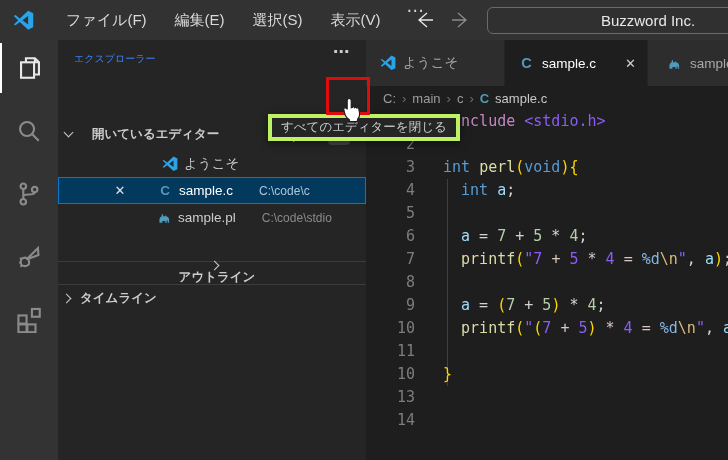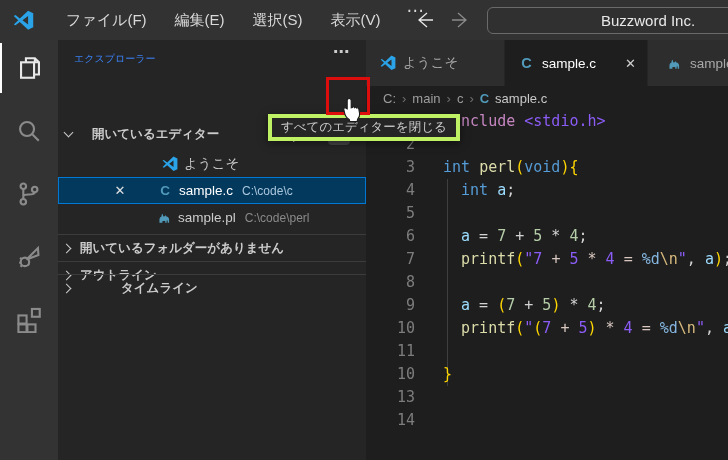--- a/index.html
+++ b/index.html
@@ -39,26 +39,26 @@
   .oe-action.hovered { background:#464647; }
   .chev { display:inline-block; width:7px; height:7px; border-right:1.4px solid #cccccc; border-bottom:1.4px solid #cccccc; }
   .chev-down { transform:rotate(45deg); margin-left:7px; margin-top:-3px;}
   .chev-right { transform:rotate(-45deg); margin-left:5px; }
   .oe-row { position:absolute; left:0; width:308px; height:27px; display:flex; align-items:center; font-size:13.5px; color:#cccccc; }
   .row-welcome { top:110px; } .row-samplec { top:137px; } .row-samplepl { top:164px; }
   .oe-row.selected { background:#04395e; border:1px solid #0078d4; color:#ffffff; }
   .row-close { position:absolute; left:52px; width:18px; text-align:center; color:#e0e0e0; font-size:13px; }
   .row-icon { position:absolute; left:96px; width:20px; display:flex; justify-content:center; }
   .row-label { position:absolute; left:120px; white-space:nowrap; }
-  .row-desc { font-size:12px; color:#8a8a8a; margin-left:9px; }
+  .row-desc { font-size:12px; color:#8a8a8a; margin-left:26px; }
   .oe-row.selected .row-desc { color:#a9c6dc; }
   .c-glyph { font-weight:bold; font-size:13.5px; color:#519aba; }
   .section-row { position:absolute; left:0; width:308px; height:27px; border-top:1px solid #3c3c3c;
     display:flex; align-items:center; color:#cccccc; font-size:12.5px; font-weight:bold; }
-  .sec-folder { top:194px; } .sec-outline { top:221px; } .sec-timeline { top:234px;gap:41px; }
+  .sec-folder { top:194px; } .sec-outline { top:221px;flex-direction:column; } .sec-timeline { top:244px; }
   .section-row .label { margin-left:10px; }
 
   
   .editor { position:absolute; left:366px; top:40px; width:362px; height:420px; background:#1e1e1e; }
   .tabstrip { position:absolute; left:0; top:0; width:362px; height:46px; background:#252526; display:flex; overflow:hidden;}
   .tab { height:46px; display:flex; align-items:center; background:#2d2d2d; border-right:1px solid #252526;
     font-size:13.5px; color:#a9a9a9; flex:0 0 auto; overflow:hidden; position:relative;}
   .tab.active { background:#1e1e1e; color:#ffffff; }
   .tab-welcome { width:139px; } .tab-samplec { width:143px; } .tab-samplepl { width:120px; }
   .tab-icon { margin-left:13px; width:17px; display:flex; justify-content:center; flex:0 0 auto;}
@@ -209,28 +209,24 @@
       </span>
     </div>
 
     <div class="oe-row row-samplepl">
       <span class="row-icon">
         <svg width="15" height="15" viewBox="0 0 16 16">
           <path fill="#519aba" d="M2.6 13.5 V10.6 C2.6 8.8 3.4 7.6 4.6 7.3 L5.2 4.6 C5.4 3.8 5.9 3.8 6.1 4.6 L6.7 6.9 C7.3 6.6 8 6.5 8.6 6.6 C8.9 5.4 9.6 5.4 9.9 6.8 C11.8 7.1 12.9 8.3 12.9 10.2 V13.5 H11.4 V11.3 H10.3 V13.5 H8.8 V11.6 H5.8 V13.5 Z"></path>
         </svg>
       </span>
       <span class="row-label">
-        <span>sample.pl</span><span class="row-desc">C:\code\perl</span>
+        <span>sample.pl</span><span class="row-desc">C:\code\stdio</span>
       </span>
     </div>
 
-    <div class="section-row sec-folder">
-      <span class="chev chev-right"></span>
-      <span class="label">開いているフォルダーがありません</span>
-    </div>
     <div class="section-row sec-outline">
       <span class="chev chev-right"></span>
       <span class="label">アウトライン</span>
     </div>
     <div class="section-row sec-timeline">
       <span class="chev chev-right"></span>
       <span class="label">タイムライン</span>
     </div>
   </div>
 

